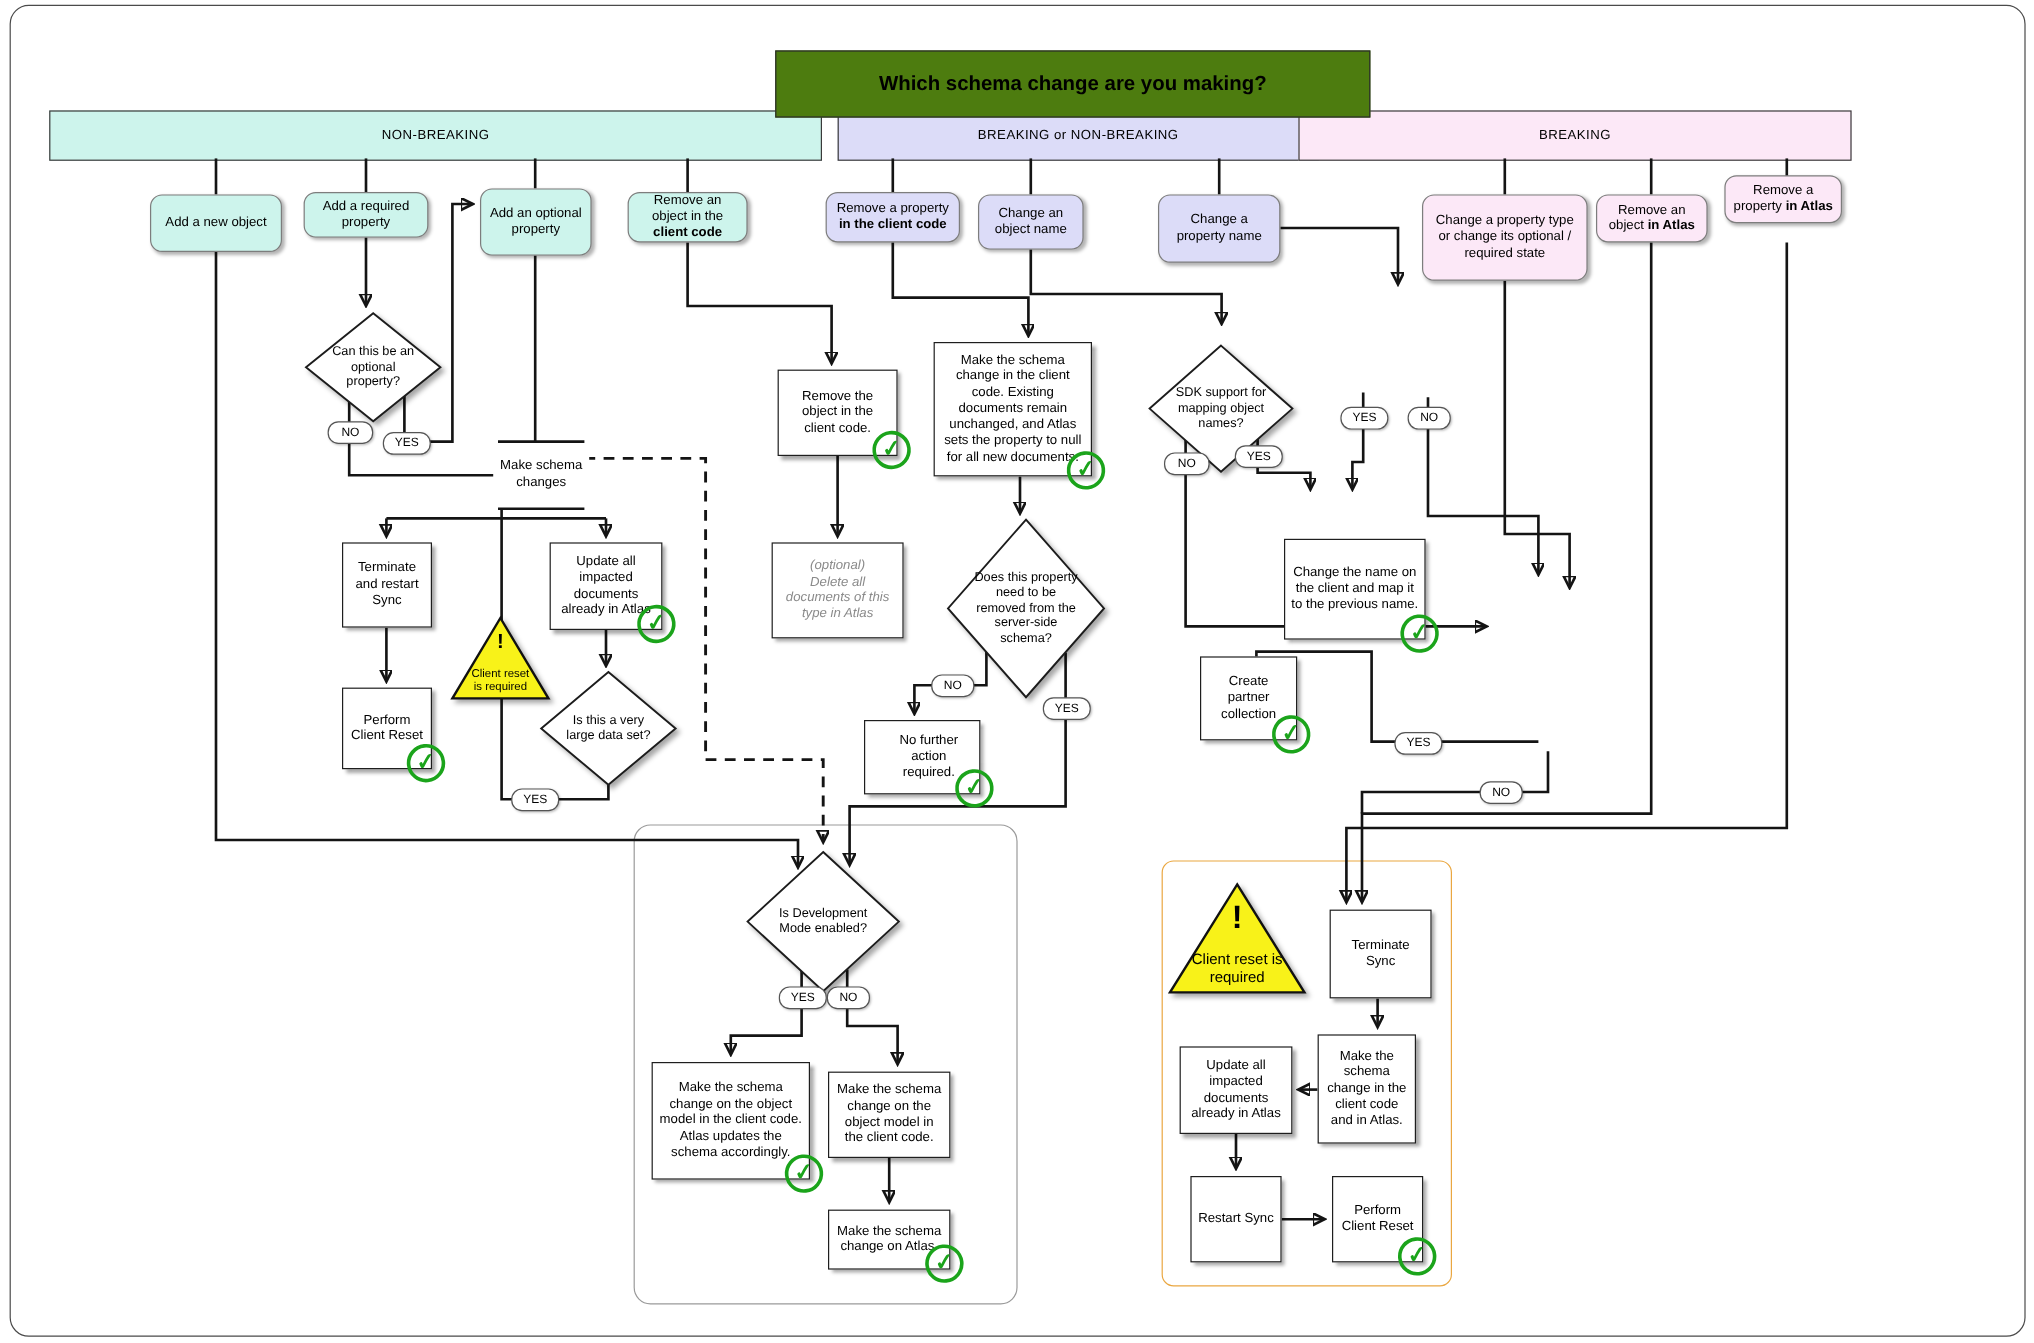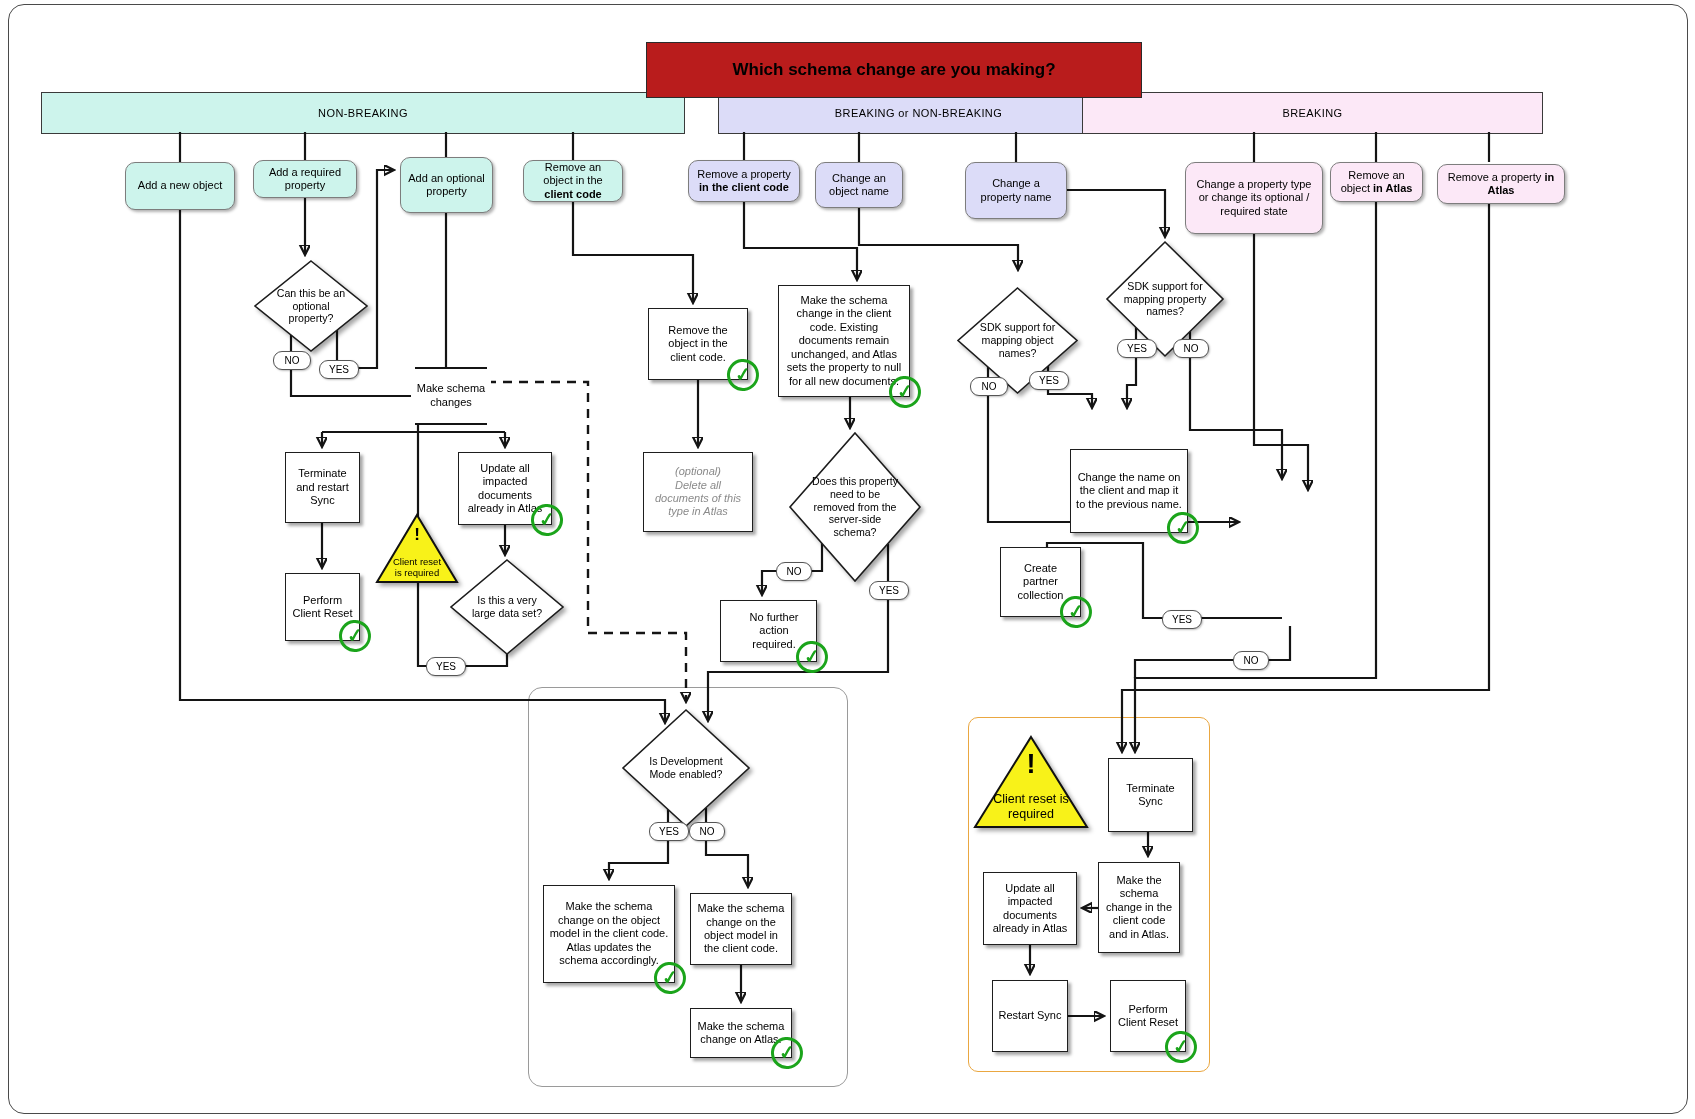--- a/index.html
+++ b/index.html
@@ -1,23 +1,23 @@
 <!DOCTYPE html>
 <html style="--teal: #cdf4ec; --lavender: #dcdcf8; --pink: #fce8f7; --warning-yellow: #f8f219; --check-green: #1ba41b; --container-orange: #eaa741; --wire: #141414;"><head>
 <meta charset="utf-8">
 <style>
   html,body{margin:0;padding:0;background:#fff;font-family:"Liberation Sans",sans-serif;color:#000;}
   #stage{position:relative;width:1695px;height:1119px;background:#fff;overflow:hidden;}
   #frame{position:absolute;left:8px;top:4px;width:1678px;height:1108px;border:1.6px solid #4a4a4a;border-radius:16px;}
-  .title{position:absolute;left:646px;top:42px;width:494px;height:54px;background:#b91c1c;border:1px solid #2b2b2b;
+  .title{position:absolute;left:646px;top:42px;width:494px;height:54px;background:#4d7c0f;border:1px solid #2b2b2b;
          display:flex;align-items:center;justify-content:center;font-size:17px;font-weight:bold;z-index:6;}
   .band{position:absolute;top:92px;height:40px;border:1px solid #3a3a3a;display:flex;align-items:center;justify-content:center;
         font-size:11px;letter-spacing:.4px;z-index:3;}
   .band.nb{left:41px;width:642px;background:var(--teal);}
-  .band.bnb{left:718px;width:399px;background:var(--lavender);}
+  .band.bnb{left:698px;width:399px;background:var(--lavender);}
   .band.brk{left:1082px;width:459px;background:var(--pink);}
   .wires{position:absolute;left:0;top:0;z-index:4;}
   .wires path{fill:none;stroke:var(--wire);stroke-width:2.2px;}
   .wires path.wd{stroke-dasharray:9 7;stroke-width:2.4px;}
   .node{position:absolute;display:flex;align-items:center;justify-content:center;text-align:center;
         font-size:11px;line-height:1.22;z-index:5;box-sizing:border-box;padding:3px 5px;}
   .startbox{border:1px solid #7d7d7d;border-radius:10px;box-shadow:2px 2px 3px rgba(0,0,0,.3);}
   .startbox.teal{background:var(--teal);}
   .startbox.lav{background:var(--lavender);}
   .startbox.pink{background:var(--pink);}
@@ -142,21 +142,21 @@
     </div>
   <div class="node startbox lav" style="left:965px;top:162px;width:102px;height:57px;">
       <span>Change a property name</span>
     </div>
   <div class="node startbox pink" style="left:1185px;top:162px;width:138px;height:72px;">
       <span>Change a property type or change its optional / required state</span>
     </div>
   <div class="node startbox pink" style="left:1330px;top:162px;width:93px;height:40px;">
       <span><span>Remove an object </span><b>in Atlas</b></span>
     </div>
-  <div class="node startbox pink" style="left:1437px;top:164px;width:128px;height:40px;">
+  <div class="node startbox pink" style="left:1437px;top:146px;width:98px;height:40px;">
       <span><span>Remove a property </span><b>in Atlas</b></span>
     </div>
 
   <div class="diamond" style="left:255px;top:261px;width:112px;height:90px;">
     <svg viewBox="0 0 100 100" preserveAspectRatio="none">
         <polygon points="50,0 100,50 50,100 0,50" vector-effect="non-scaling-stroke"></polygon>
       </svg>
     <div class="dtext">Can this be an optional property?</div>
   </div>
   <div class="diamond" style="left:451px;top:560px;width:112px;height:94px;text-decoration:underline;">
@@ -169,26 +169,20 @@
     <svg viewBox="0 0 100 100" preserveAspectRatio="none">
         <polygon points="50,0 100,50 50,100 0,50" vector-effect="non-scaling-stroke"></polygon>
       </svg>
     <div class="dtext">Does this property need to be removed from the server-side schema?</div>
   </div>
   <div class="diamond" style="left:958px;top:288px;width:119px;height:105px;">
     <svg viewBox="0 0 100 100" preserveAspectRatio="none">
         <polygon points="50,0 100,50 50,100 0,50" vector-effect="non-scaling-stroke"></polygon>
       </svg>
     <div class="dtext">SDK support for mapping object names?</div>
-  </div>
-  <div class="diamond" style="left:1107px;top:242px;width:116px;height:114px;">
-    <svg viewBox="0 0 100 100" preserveAspectRatio="none">
-        <polygon points="50,0 100,50 50,100 0,50" vector-effect="non-scaling-stroke"></polygon>
-      </svg>
-    <div class="dtext">SDK support for mapping property names?</div>
   </div>
   <div class="diamond" style="left:623px;top:710px;width:126px;height:116px;">
     <svg viewBox="0 0 100 100" preserveAspectRatio="none">
         <polygon points="50,0 100,50 50,100 0,50" vector-effect="non-scaling-stroke"></polygon>
       </svg>
     <div class="dtext">Is Development Mode enabled?</div>
   </div>
 
   <div class="hub">Make schema changes</div>
 

